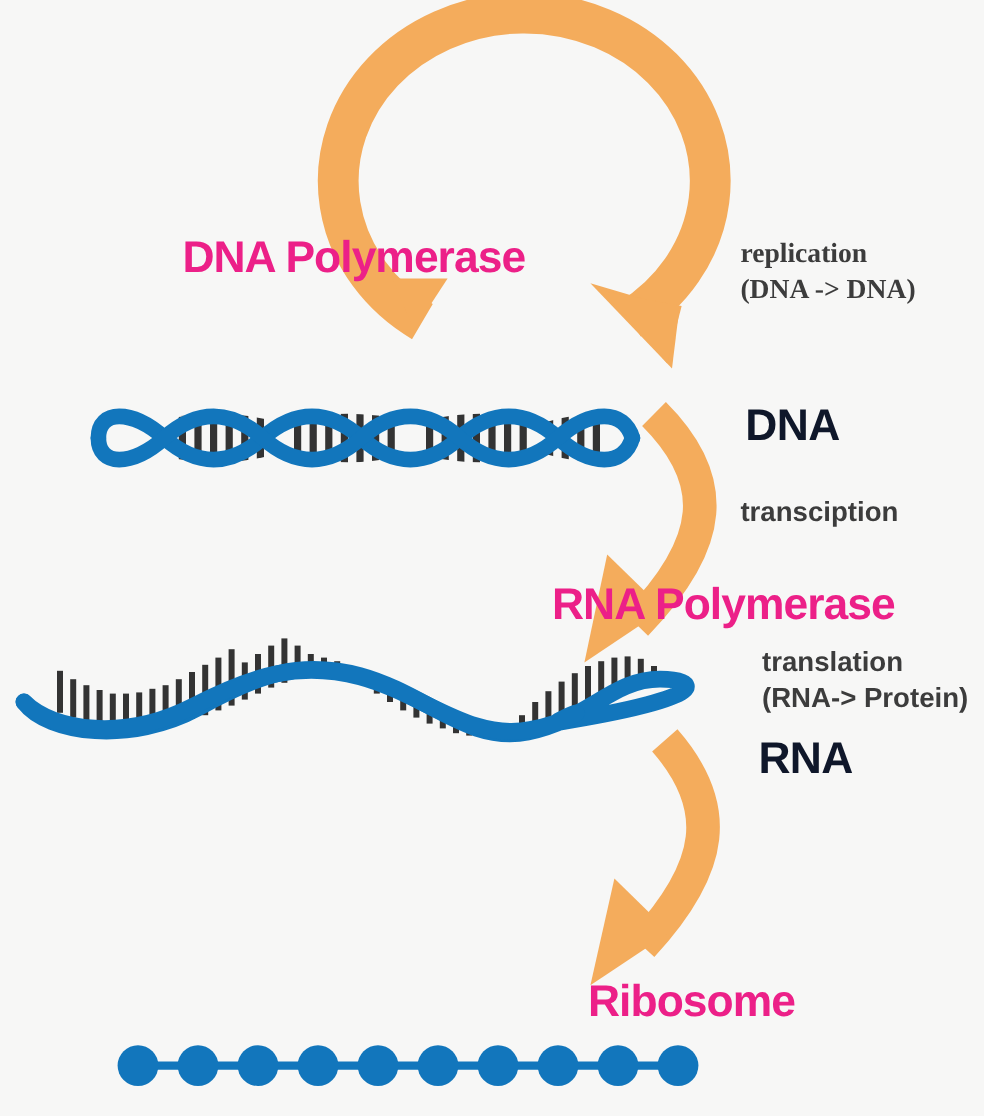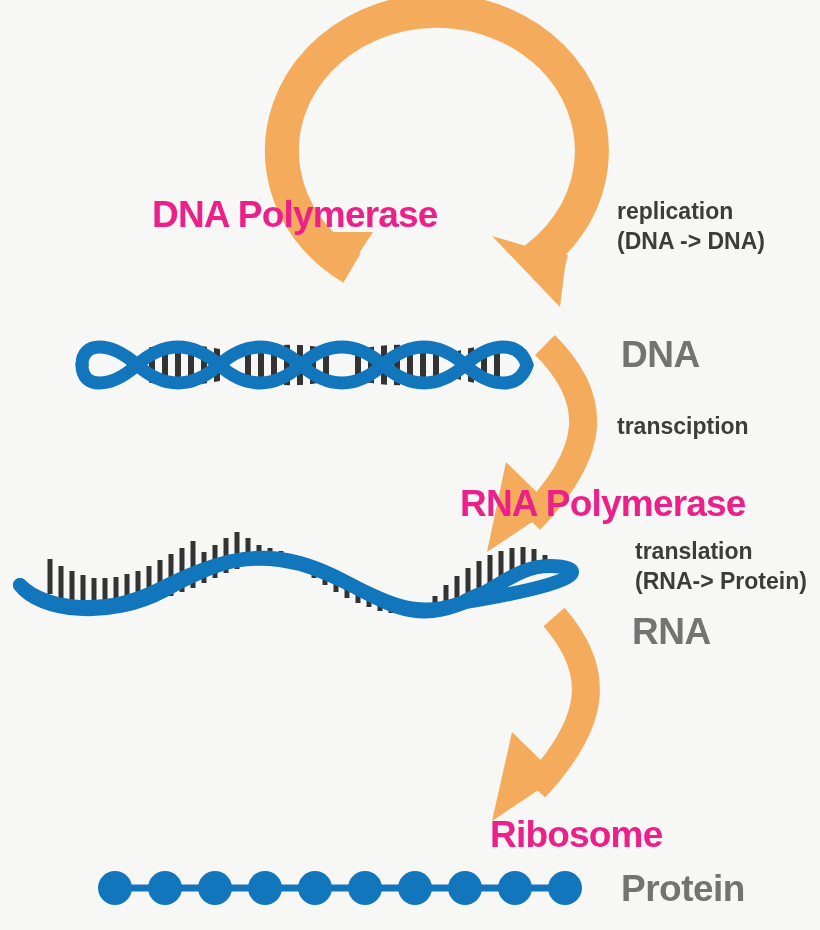--- a/index.html
+++ b/index.html
@@ -30,36 +30,36 @@
     line-height: 1.0;
   }
   .enzyme {
     color: #ec2088;
     font-weight: 700;
     font-size: 37px;
     letter-spacing: -0.8px;
     z-index: 5;
   }
   .molecule {
-    color: #737373;
+    color: #0f172a;
     font-weight: 700;
     font-size: 37px;
     letter-spacing: -0.5px;
     z-index: 5;
   }
   .process {
     color: #3c3c3c;
     font-weight: 600;
     font-size: 23px;
     line-height: 1.32;
     z-index: 5;
   }
   
   #lbl-dna-polymerase { left: 152px; top: 196px; }
-  #lbl-replication    { left: 617px; top: 196px; }
+  #lbl-replication    { left: 617px; top: 196px; font-family: Liberation Serif, serif; }
   #lbl-dna           { left: 621px; top: 336px; }
   #lbl-transcription  { left: 617px; top: 411px; }
   #lbl-rna-polymerase { left: 460px; top: 485px; }
   #lbl-translation    { left: 635px; top: 536px; }
   #lbl-rna           { left: 621px; top: 613px; margin-left: 11px; }
   #lbl-ribosome       { left: 490px; top: 772px; margin-top: 44px; }
   #lbl-protein        { left: 621px; top: 870px; }
 </style>
 </head>
 <body>
@@ -263,15 +263,14 @@
   <div class="lbl process" id="lbl-transcription"><span>transciption</span><br></div>
 
   <div class="lbl enzyme" id="lbl-rna-polymerase">RNA Polymerase</div>
 
   <div class="lbl process" id="lbl-translation"><span>translation</span><br><span>(RNA-&gt; Protein)</span></div>
 
   <div class="lbl molecule" id="lbl-rna">RNA</div>
 
   <div class="lbl enzyme" id="lbl-ribosome">Ribosome</div>
 
-  <div class="lbl molecule" id="lbl-protein">Protein</div>
 
 </div>
 
 </body></html>

